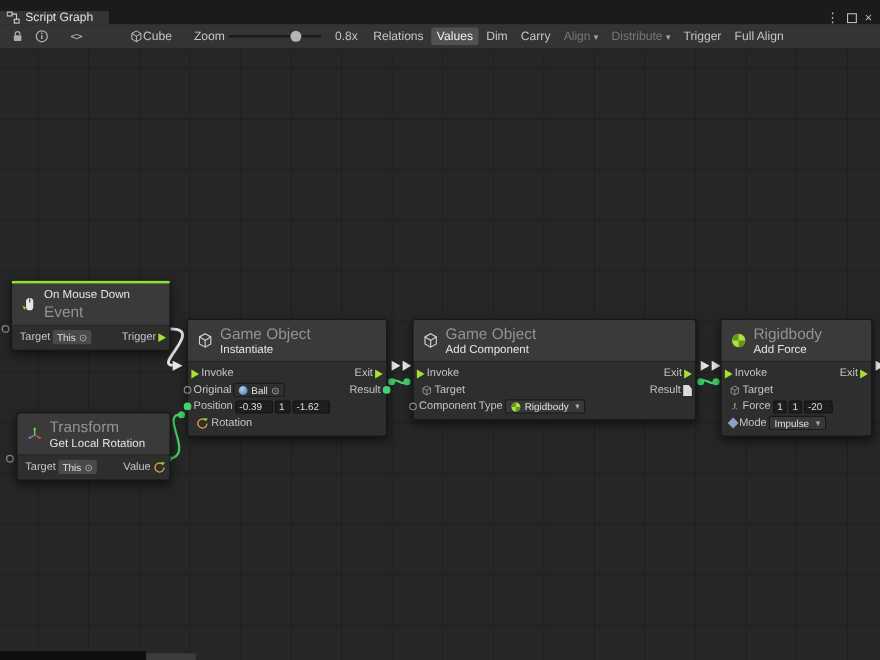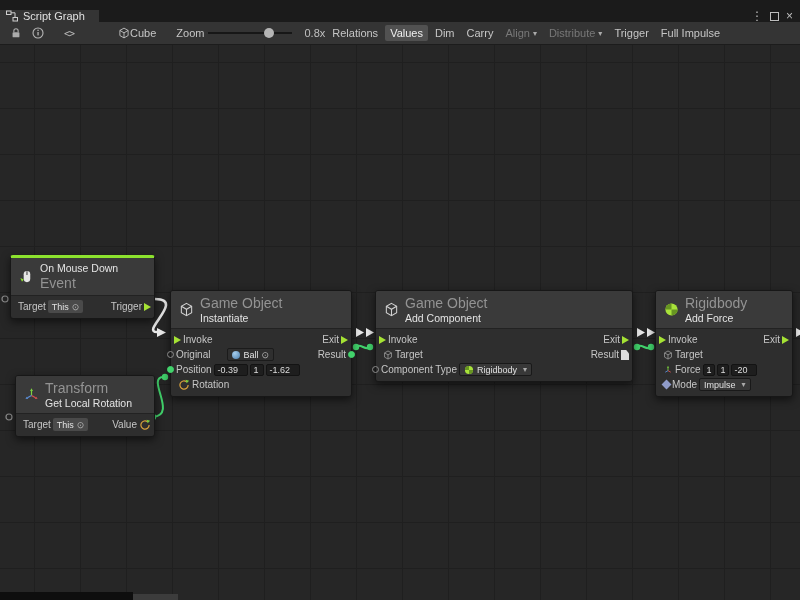--- a/index.html
+++ b/index.html
@@ -20,21 +20,21 @@
   .tbtn { padding: 2px 5px; border-radius: 2px; display: inline-flex; align-items: center; }
   .tbtn.active { background: #515151; color: #efefef; }
   .tbtn.disabled { color: #787878; }
   .icon-btn { padding: 2px 4px; }
   .code { font-family: "DejaVu Sans Mono", monospace; font-size: 10px; letter-spacing: -1px;
     color: #bbb; margin: 0 16px 0 14px; }
   .tb-target { display: flex; align-items: center; gap: 0; margin: 0 18px 0 26px; }
   .slider { position: relative; width: 84px; height: 12px; display: inline-block; margin: 0 2px; }
   .slider-track { position: absolute; left: 0; right: 0; top: 5px; height: 2px; background: #171717; }
   .slider-handle { position: absolute; top: 1px; left: 56px; width: 10px; height: 10px; border-radius: 50%; background: #b5b5b5; }
-  .tb-zoom-value { margin: 0 0 0 8px; color: #c0c0c0; }
+  .tb-zoom-value { margin: 0 7px 0 8px; color: #c0c0c0; }
   .dd { font-size: 8px; color: #aaa; margin-left: 3px; }
 
   
   .canvas { position: relative; width: 800px; height: 555px; overflow: hidden; background-color: #262626;
     background-image: linear-gradient(#1f1f1f 1px, transparent 1px),
                       linear-gradient(90deg, #1f1f1f 1px, transparent 1px);
     background-size: 46px 46px; background-position: 34px 17px; }
   .wires { position: absolute; left: 0; top: 0; }
   .wire-flow { fill: none; stroke: #e8e8e8; stroke-width: 2.6; }
   .wire-value { fill: none; stroke: #42d36c; stroke-width: 2; }
@@ -56,21 +56,21 @@
   .p-tri { width: 0; height: 0; border-top: 4px solid transparent; border-bottom: 4px solid transparent;
     border-left: 7px solid #a5e234; flex: none; }
   .edge-l { margin-left: -4px; }
   .edge-r { margin-right: -4px; }
   .p-dot { width: 7px; height: 7px; border-radius: 50%; border: 1px solid #8a8a8a; flex: none; }
   .p-dot.filled { background: #42d36c; border-color: #42d36c; }
   .p-dot.on-edge { margin-left: -11px; }
   .p-dot.on-edge-r { margin-right: -11px; }
   .chip { display: inline-flex; align-items: center; gap: 3px; background: #4a4a4a; border-radius: 2px;
     height: 13px; padding: 0 4px; font-size: 9px; color: #e2e2e2; }
-  .chip-obj { background: #2f2f2f; border: 1px solid #1b1b1b; margin-left: 15px; }
+  .chip-obj { background: #2f2f2f; border: 1px solid #1b1b1b; }
   .picker { font-size: 9px; color: #b0b0b0; }
   .ball-ico { width: 8px; height: 8px; border-radius: 50%; flex: none;
     background: radial-gradient(circle at 35% 30%, #a6cdec, #4a7fae); }
   .ibox { background: #1e1e1e; border: 1px solid #131313; border-radius: 2px; height: 12px;
     line-height: 10px; font-size: 9px; color: #ddd; padding: 0 3px; flex: none; }
   .w34 { width: 34px; } .w14 { width: 14px; } .w12 { width: 12px; } .w26 { width: 26px; }
   .dropdown { display: inline-flex; align-items: center; gap: 3px; background: #383838;
     border: 1px solid #191919; border-radius: 2px; height: 13px; padding: 0 4px; font-size: 9px; color: #e0e0e0; }
   .doc { width: 8px; height: 10px; background: #dcdcdc; flex: none;
     clip-path: polygon(0 0, 65% 0, 100% 35%, 100% 100%, 0 100%); }
@@ -139,21 +139,21 @@
     <span class="tbtn">Carry</span>
     <span class="tbtn disabled">
       <span>Align</span>
       <span class="dd">▾</span>
     </span>
     <span class="tbtn disabled">
       <span>Distribute</span>
       <span class="dd">▾</span>
     </span>
     <span class="tbtn">Trigger</span>
-    <span class="tbtn">Full Impulse</span>
+    <span class="tbtn">Full Align</span>
   </div>
 
   <div class="canvas">
 
     <svg class="wires" width="800" height="555" viewBox="0 0 800 555">
 
       <path class="wire-flow" d="M155 254 C186 254 140 287 157 287"></path>
       <polygon points="157,283 157,292 166,287.5" fill="#e8e8e8"></polygon>
 
       <path class="wire-value" d="M153 372 C178 370 146 333 163 332"></path>

